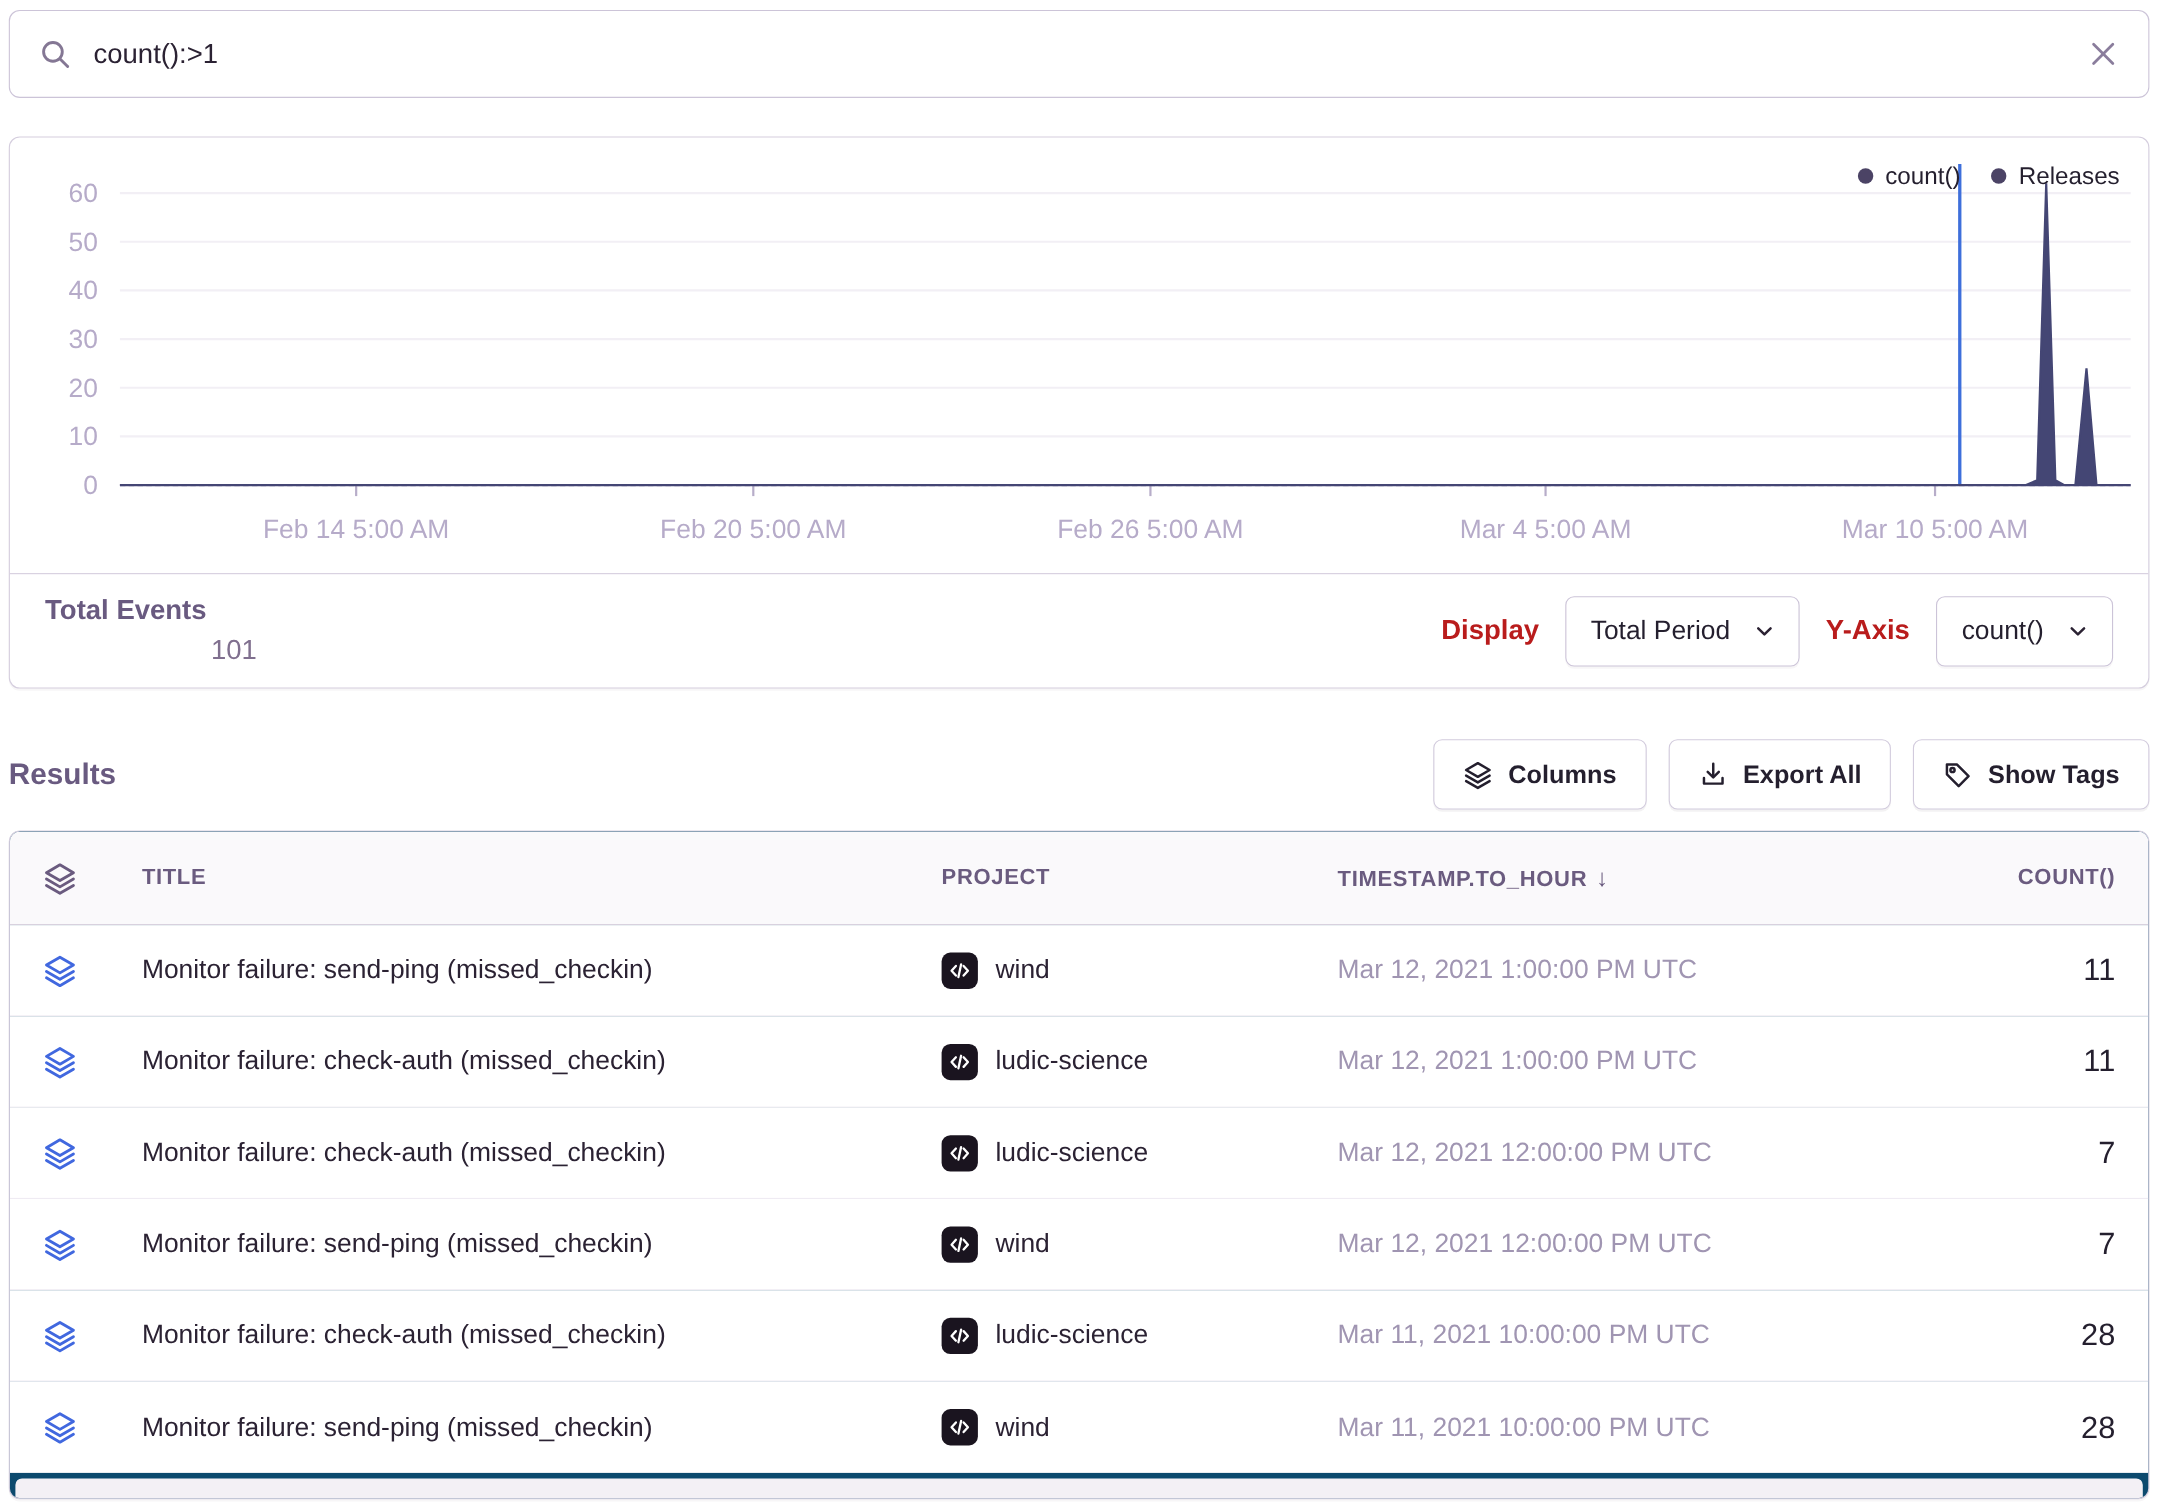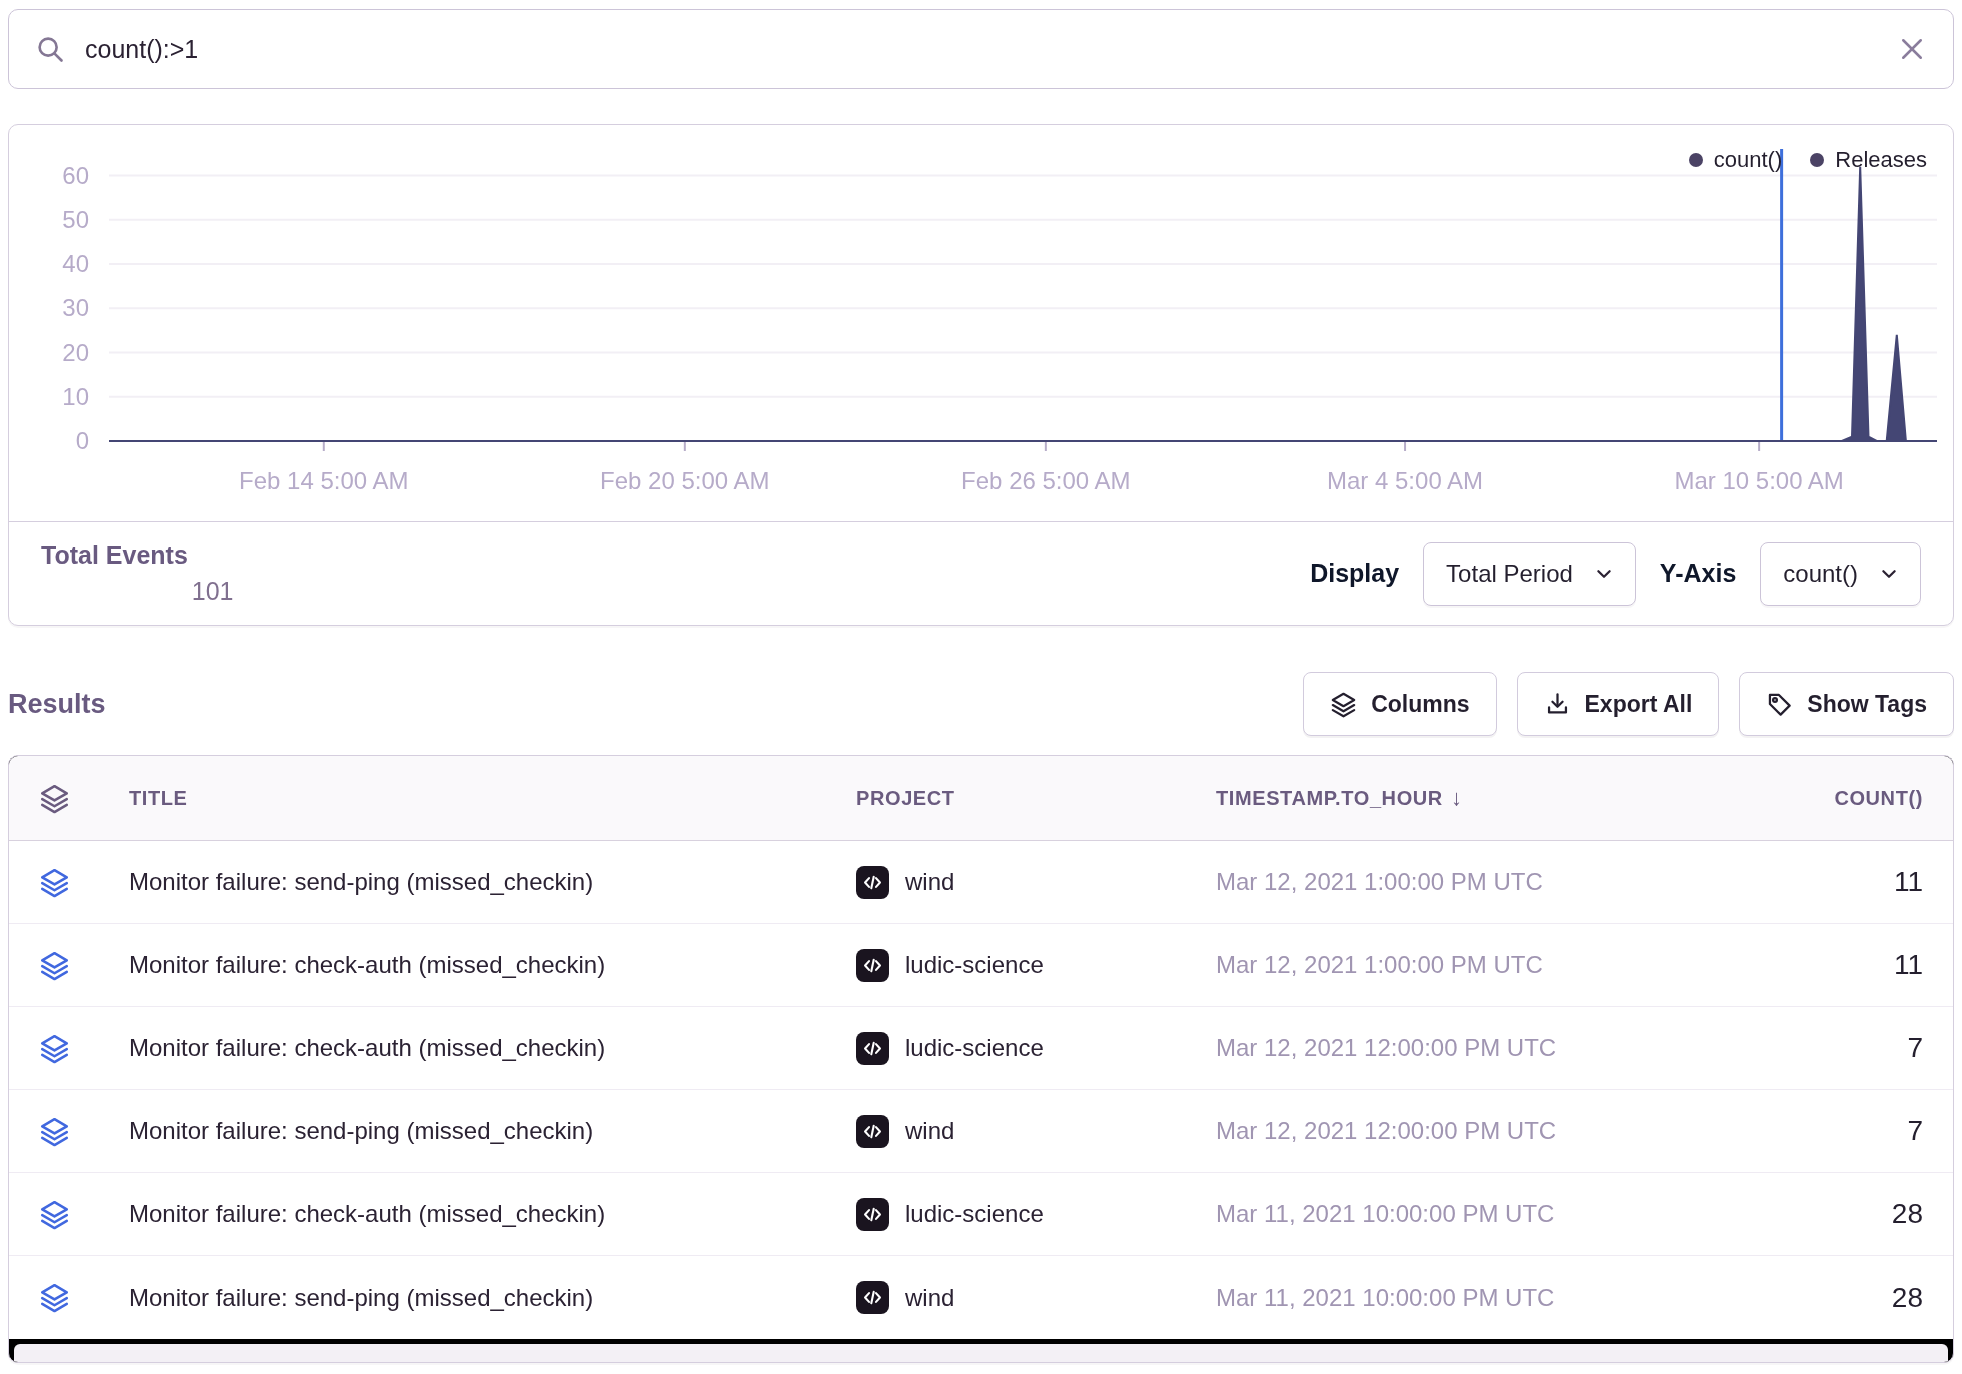--- a/index.html
+++ b/index.html
@@ -26,39 +26,39 @@
   .chart-svg { position:absolute; left:0; top:16px; width:1942px; height:380px; }
   .chart-svg text { font-family:"Liberation Sans", sans-serif; font-size:24px; fill:#b6abc9; }
 
   .panel-footer { position:absolute; left:0; right:0; bottom:0; height:104px;
     border-top:1.5px solid #d5cede; display:flex; align-items:center;
     justify-content:space-between; padding:0 32px; }
   .footer-left { display:flex; align-items:flex-start; gap:4px; }
   .total-events-label { font-size:25px; font-weight:700; color:#695a80; }
   .total-events-value { font-size:25px; color:#80708f;margin-top:36px; }
   .footer-right { display:flex; align-items:center; gap:24px; }
-  .control-label { font-size:25px; font-weight:700; color:#0f172a; }
+  .control-label { font-size:25px; font-weight:700; color:#b91c1c; }
   .dropdown-btn { height:64px; padding:0 22px; background:#fff; border:1.5px solid #ccc4d8;
     border-radius:8px; display:flex; align-items:center; gap:22px; font-size:24px;
     color:#241f2e; font-weight:500; cursor:pointer; box-shadow:0 2px 0 rgba(43,34,51,0.04); }
   .chevron-icon svg { width:18px; height:18px; stroke:#2b2233; fill:none; stroke-width:2; stroke-linecap:round; stroke-linejoin:round; display:block; }
 
   
   .results-row { position:absolute; left:8px; top:672px; width:1946px; height:64px;
     display:flex; align-items:center; justify-content:space-between; }
   .results-heading { font-size:27px; font-weight:700; color:#695a80; }
   .results-buttons { display:flex; gap:20px;padding-left:24px; }
   .tool-btn { height:64px; padding:0 26px; background:#fff; border:1.5px solid #d2cbdd; border-radius:8px;
     display:flex; align-items:center; gap:14px; font-size:23px; font-weight:700; color:#241f2e;
     cursor:pointer; box-shadow:0 2px 0 rgba(43,34,51,0.06); }
   .btn-icon svg { width:27px; height:27px; stroke:#241f2e; fill:none; stroke-width:2; stroke-linecap:round; stroke-linejoin:round; display:block; }
 
   
   .table-panel { position:absolute; left:8px; top:755px; width:1946px; height:608px;
-    background:#000000; border:1.5px solid #d5cede; border-radius:10px; overflow:hidden;
+    background:#0c4a6e; border:1.5px solid #d5cede; border-radius:10px; overflow:hidden;
     box-shadow:0 2px 0 rgba(43,34,51,0.04); }
   .grid-row { display:grid; grid-template-columns:90px 727px 360px 486px minmax(0,1fr);
     align-items:center; padding:0 30px; }
   .thead { height:85px; background:#faf9fb; border-bottom:1.5px solid #d8d1de;
     font-size:20px; font-weight:700; letter-spacing:0.6px; color:#6a5b7f; }
   .th-right { text-align:right; }
   .sort-arrow { font-size:22px; font-weight:400; margin-left:8px; }
   .trow { height:83px; border-bottom:1.5px solid #efebf3; background:#fff; }
   .trow:last-child { border-bottom:none; }
   .layers-icon svg { width:31px; height:31px; fill:none; stroke-width:2; stroke-linecap:round; stroke-linejoin:round; display:block; }

